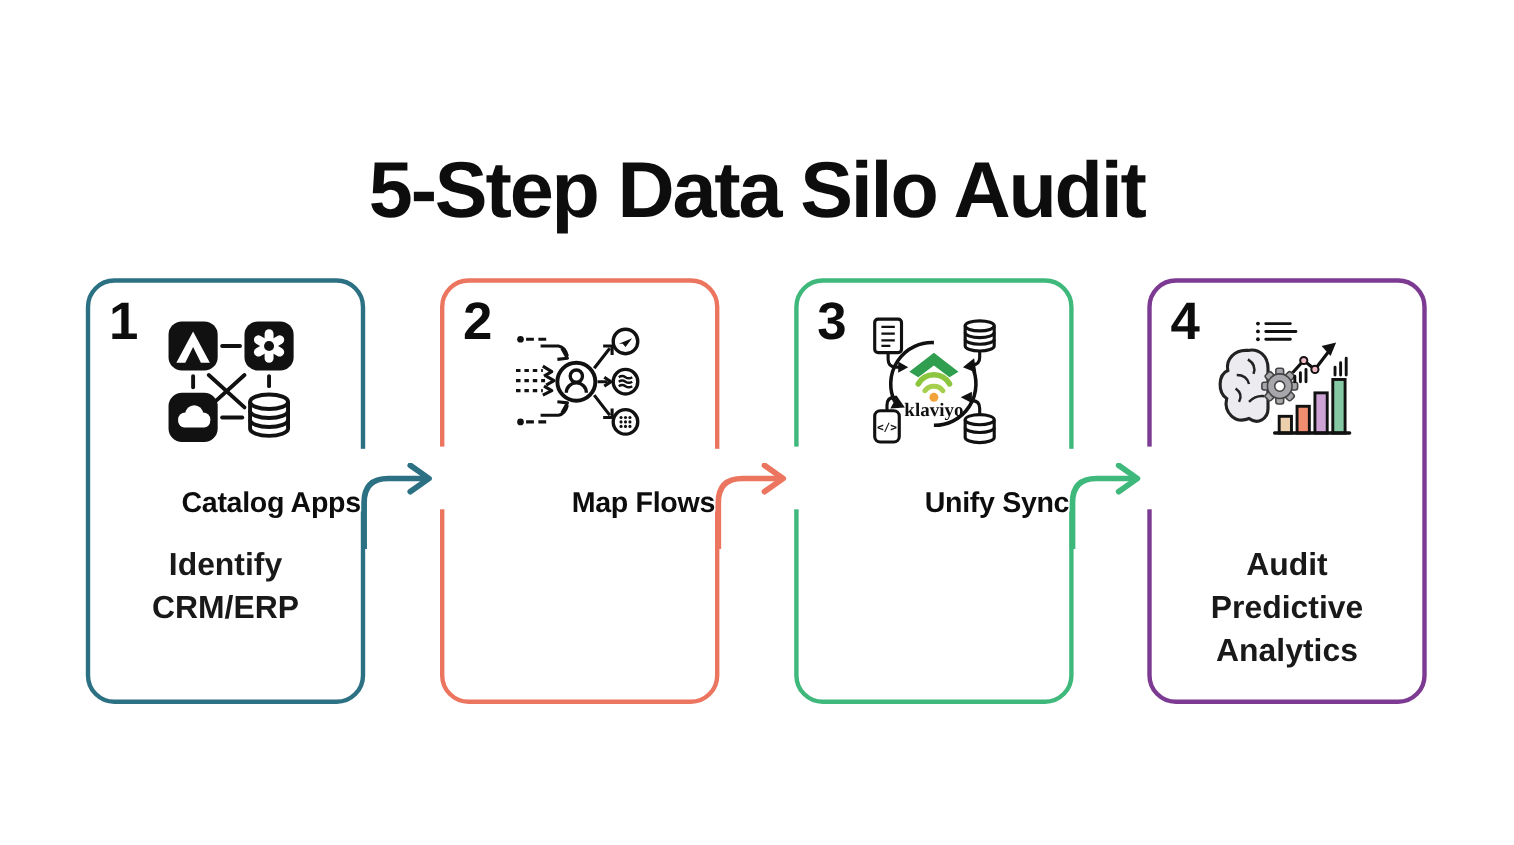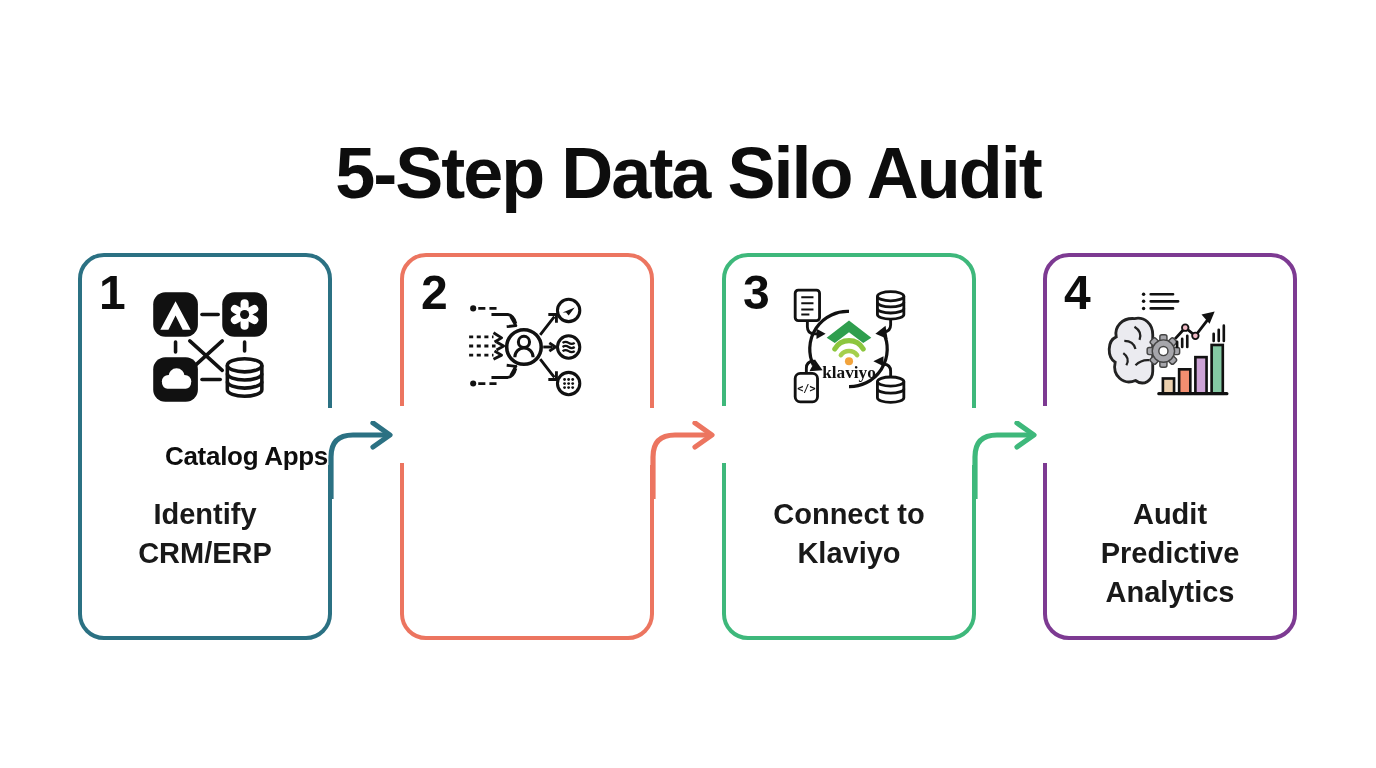--- a/index.html
+++ b/index.html
@@ -121,20 +121,21 @@
           <circle cx="110" cy="94" r="1.4"></circle>
         <circle cx="102" cy="98" r="1.4"></circle>
           <circle cx="106" cy="98" r="1.4"></circle>
           <circle cx="110" cy="98" r="1.4"></circle>
         <circle cx="102" cy="102" r="1.4"></circle>
           <circle cx="106" cy="102" r="1.4"></circle>
           <circle cx="110" cy="102" r="1.4"></circle>
       </g>
     </svg>
   </div>
+  <div class="card-title">Map Flows</div>
 </div>
 
 <div class="card card-3" style="--accent: #3eb87b; color: rgb(62, 184, 123);">
   <div class="gap-left"></div>
   <div class="gap-right"></div>
   <div class="step-number">3</div>
   <div class="icon-wrap">
     <svg width="132" height="126" viewBox="0 0 130 124" fill="none">
       <g stroke="#111" stroke-width="3.2">
         <path d="M65,27 A37,37 0 0 0 30,80"></path>
@@ -163,23 +164,21 @@
       <g stroke="#111" stroke-width="2.8">
         <path d="M24,36 v6 q0,7 7,7 h3"></path>
         <path d="M106,34 v6 q0,7 -7,7"></path>
         <path d="M23,88 v-5 q0,-7 7,-7 h2"></path>
         <path d="M106,91 v-5 q0,-7 -7,-7 h-2"></path>
       </g>
       <path d="M33,44 l9,5 -9,5 z" fill="#111"></path>
       <path d="M99,71 l-10,5 10,5 z" fill="#111"></path>
     </svg>
   </div>
-  <div class="card-sub">
-      <span>Connect to Klaviyo</span>
-    </div>
+  <div class="card-title">Unify Sync</div>
 </div>
 
 <div class="card card-4" style="--accent: #7d3a92; color: rgb(125, 58, 146);">
   <div class="gap-left"></div>
   <div class="step-number">4</div>
   <div class="icon-wrap">
     <svg width="132" height="126" viewBox="0 0 130 124" fill="none">
       <g stroke="#111" stroke-width="2.6" stroke-linecap="round">
         <path d="M46,10 h22 M46,17 h27 M46,24 h22"></path>
       </g>

